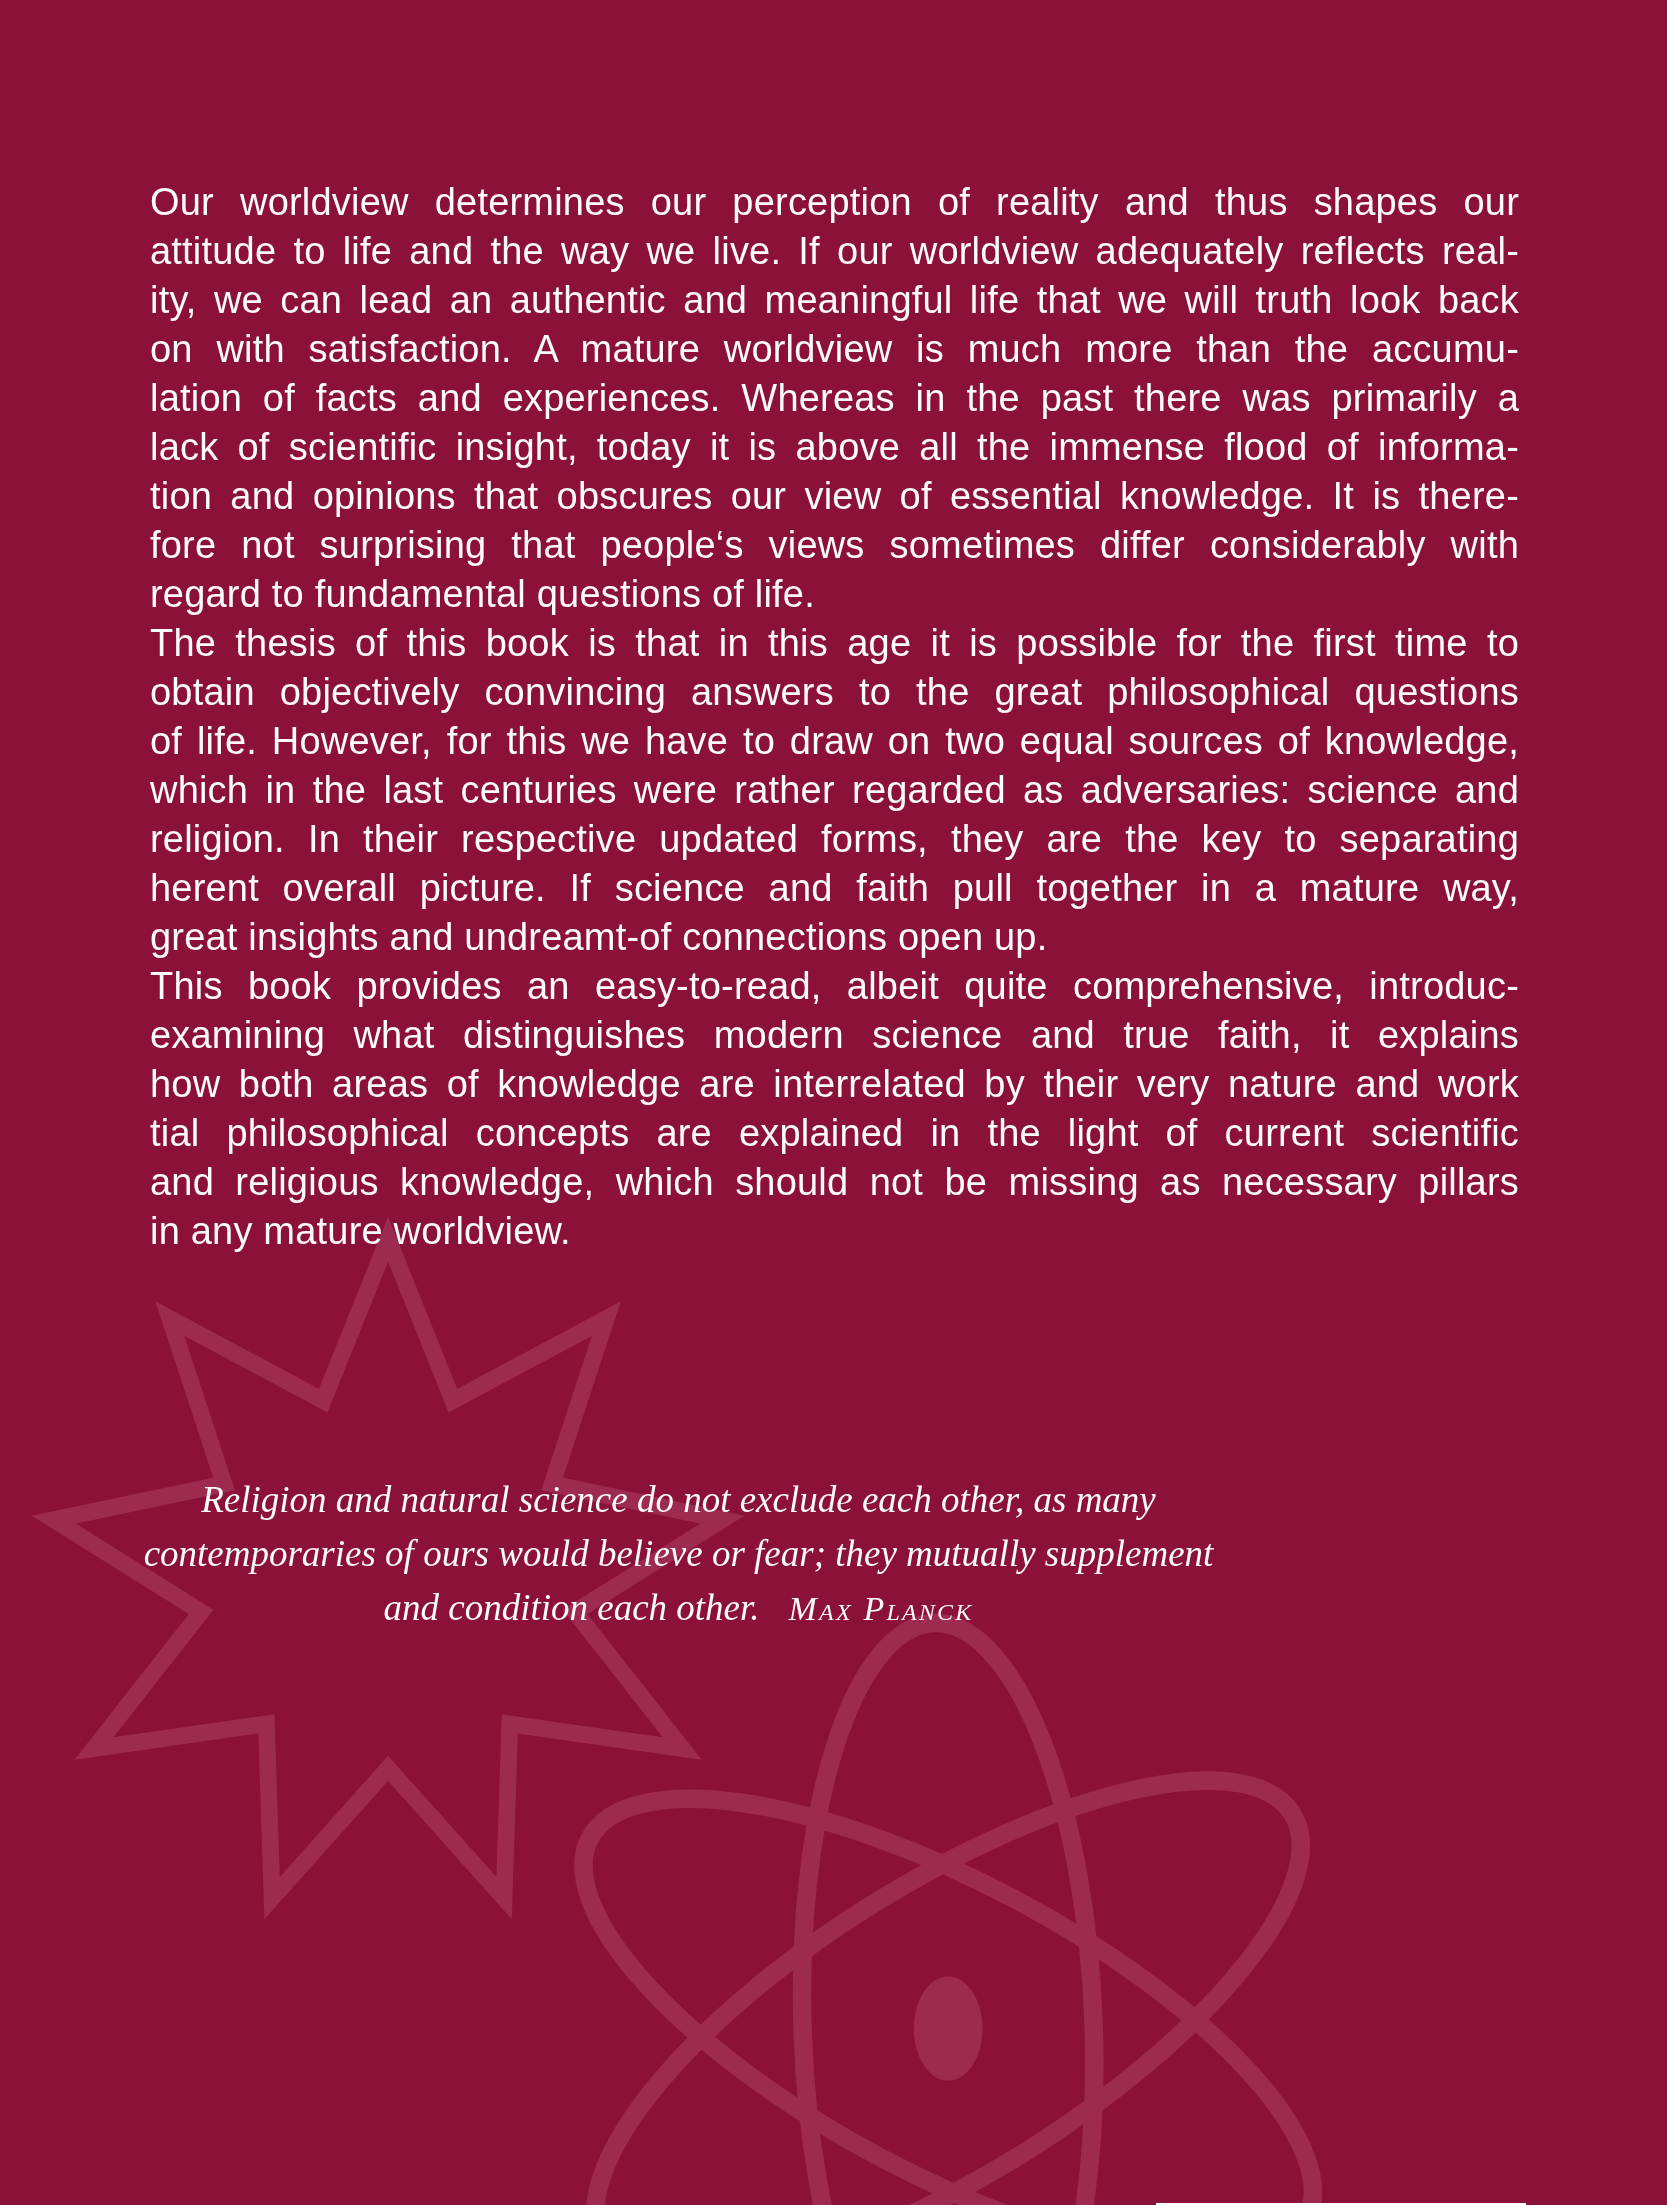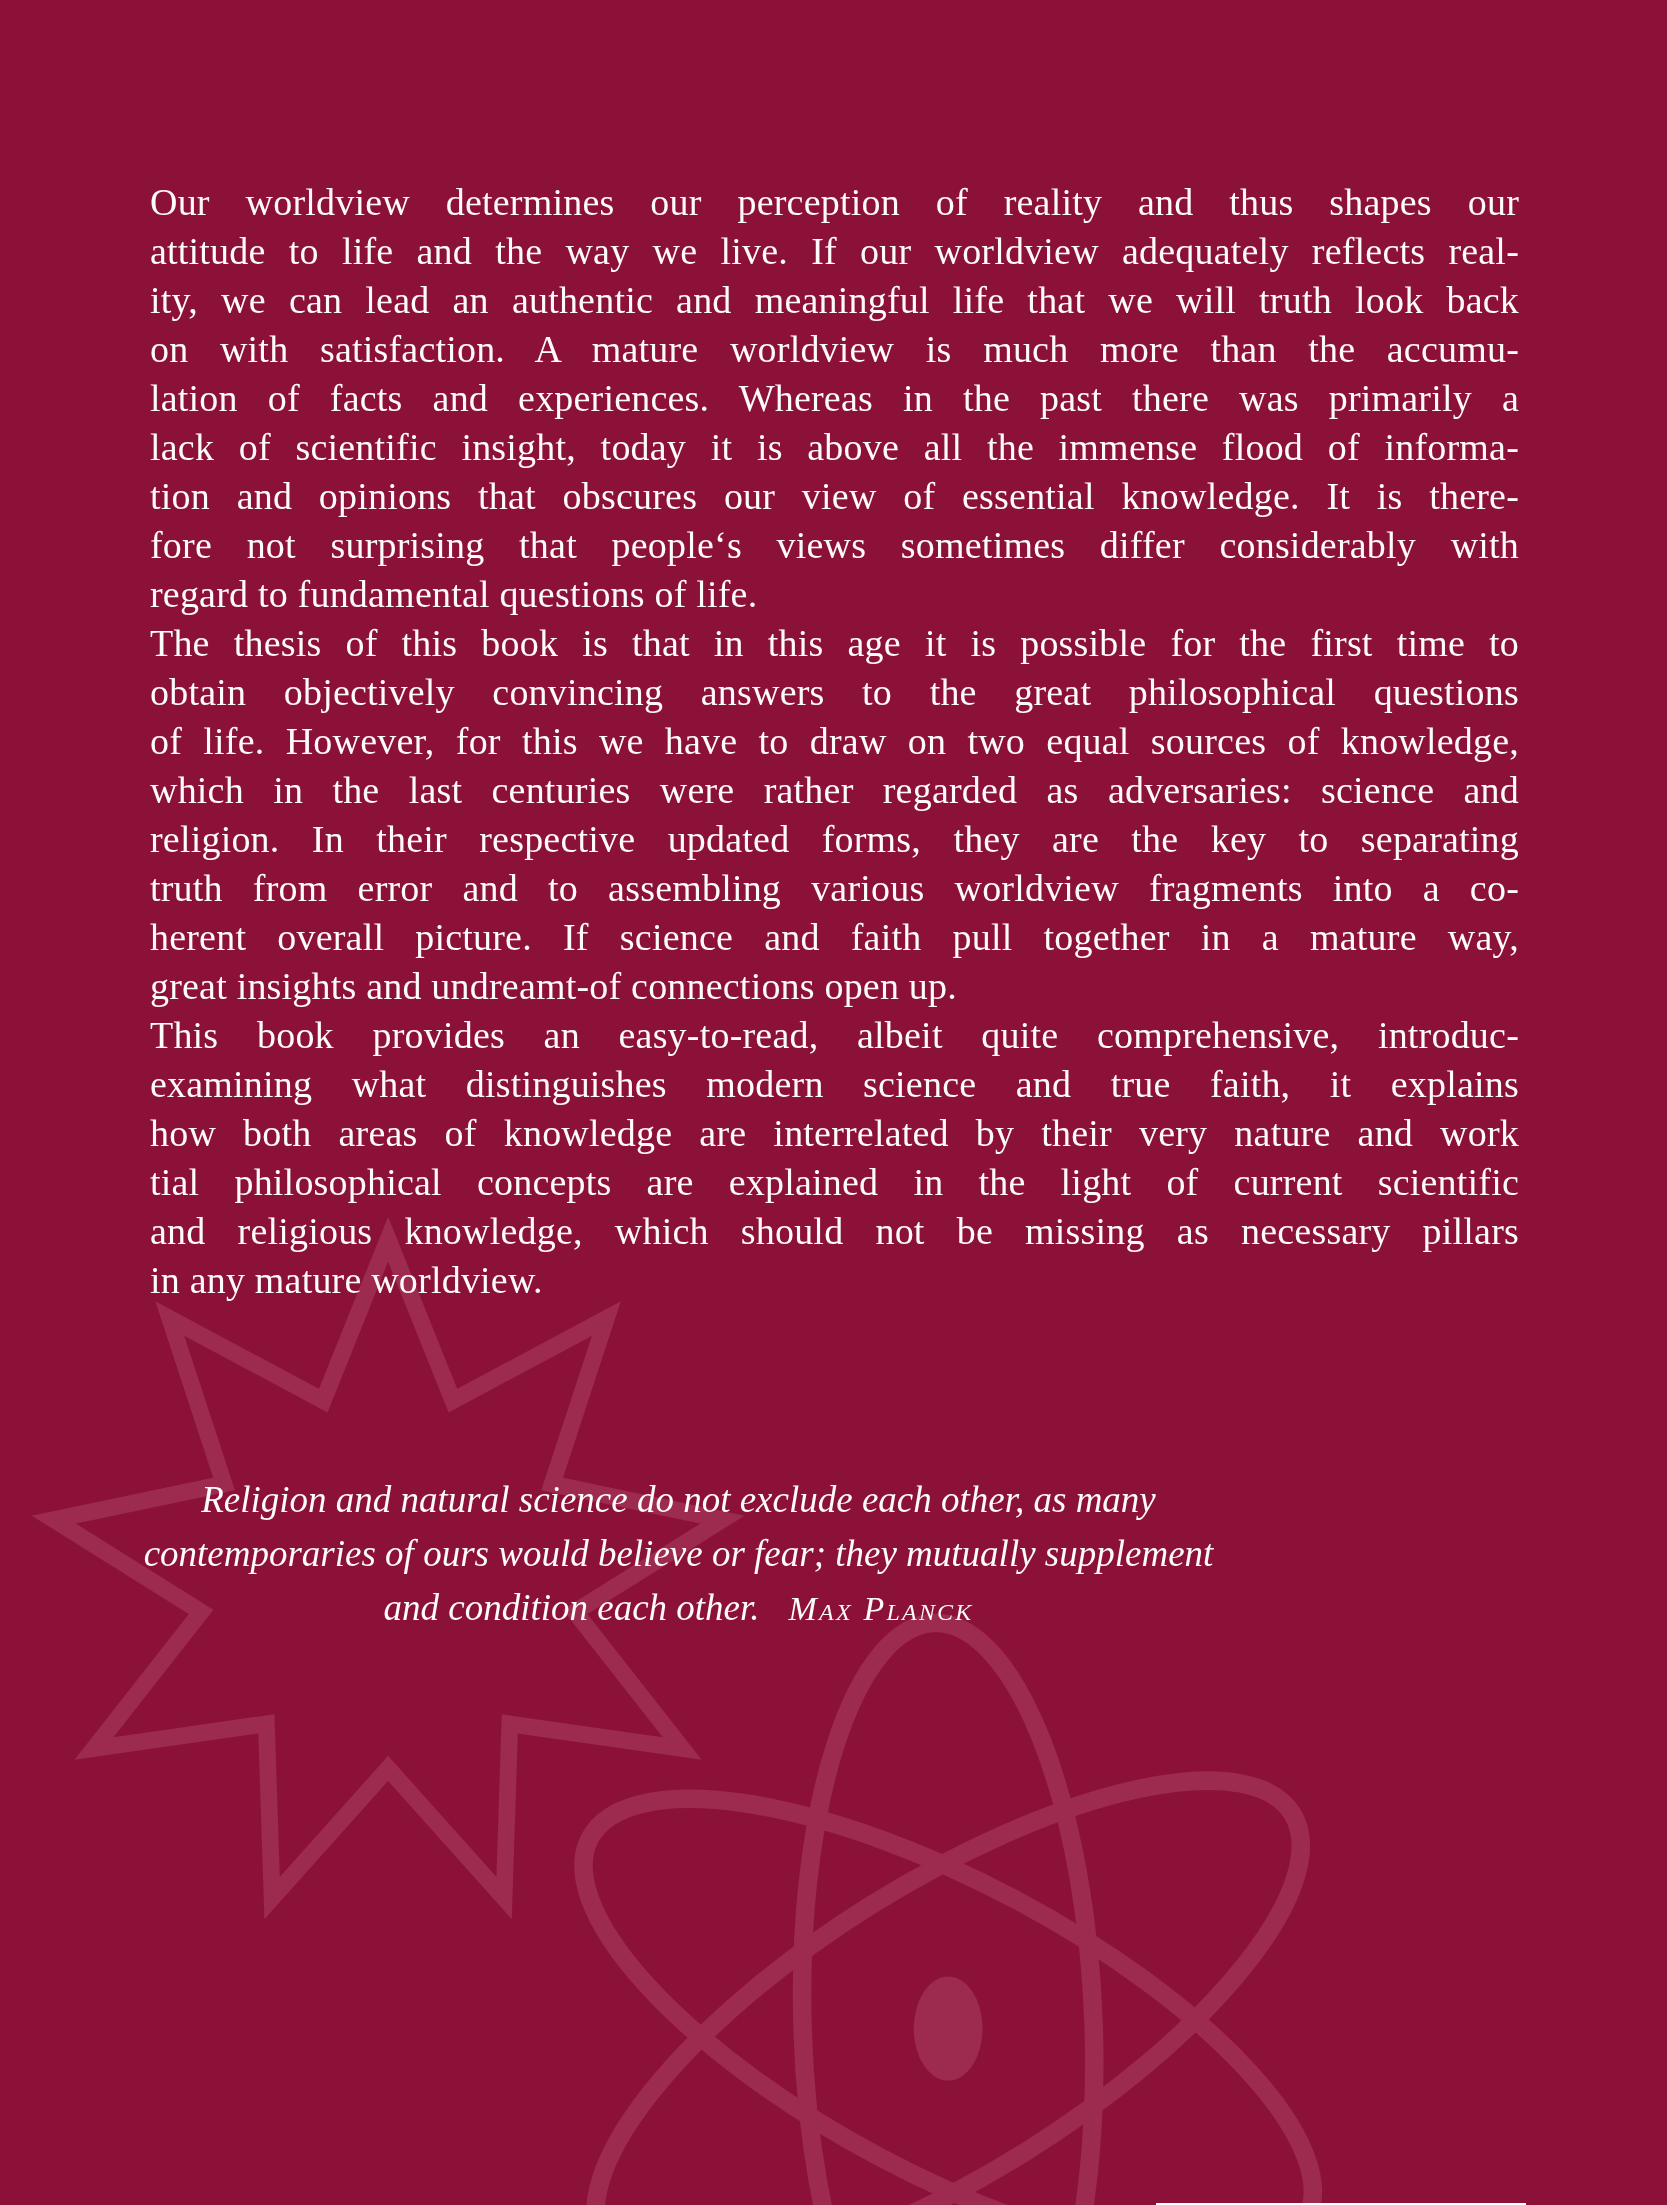--- a/index.html
+++ b/index.html
@@ -12,21 +12,21 @@
   html,body{width:1667px;height:2500px;background:var(--bg);overflow:hidden;}
   body{position:relative;font-family:"Liberation Sans",sans-serif;}
 
   
   .wm-layer{position:absolute;left:0;top:0;width:1667px;height:2500px;}
 
   
   .blurb{
     position:absolute;left:150px;top:178px;width:1369px;
     color:var(--ink);
-    font-family:Liberation Serif, serif;
+    font-family:Liberation Sans, sans-serif;
     font-weight:300;
     font-size:38px;
     line-height:49px;
     letter-spacing:0.2px;
   }
   .bline{text-align:justify;text-align-last:justify;text-justify:inter-word;height:49px;overflow:visible;white-space:nowrap;}
   .bline.last{text-align-last:left;}
 
   
   .quote{
@@ -76,21 +76,20 @@
       <div class="bline">tion and opinions that obscures our view of essential knowledge. It is there-</div>
       <div class="bline">fore not surprising that people‘s views sometimes differ considerably with</div>
       <div class="bline last">regard to fundamental questions of life.</div>
     </div>
     <div class="para">
       <div class="bline">The thesis of this book is that in this age it is possible for the first time to</div>
       <div class="bline">obtain objectively convincing answers to the great philosophical questions</div>
       <div class="bline">of life. However, for this we have to draw on two equal sources of knowledge,</div>
       <div class="bline">which in the last centuries were rather regarded as adversaries: science and</div>
       <div class="bline">religion. In their respective updated forms, they are the key to separating</div>
-      <div class="bline">truth from error and to assembling various worldview fragments into a co-</div>
       <div class="bline">herent overall picture. If science and faith pull together in a mature way,</div>
       <div class="bline last">great insights and undreamt-of connections open up.</div>
     </div>
     <div class="para">
       <div class="bline">This book provides an easy-to-read, albeit quite comprehensive, introduc-</div>
       <div class="bline">examining what distinguishes modern science and true faith, it explains</div>
       <div class="bline">how both areas of knowledge are interrelated by their very nature and work</div>
       <div class="bline">tial philosophical concepts are explained in the light of current scientific</div>
       <div class="bline">and religious knowledge, which should not be missing as necessary pillars</div>
       <div class="bline last">in any mature worldview.</div>

